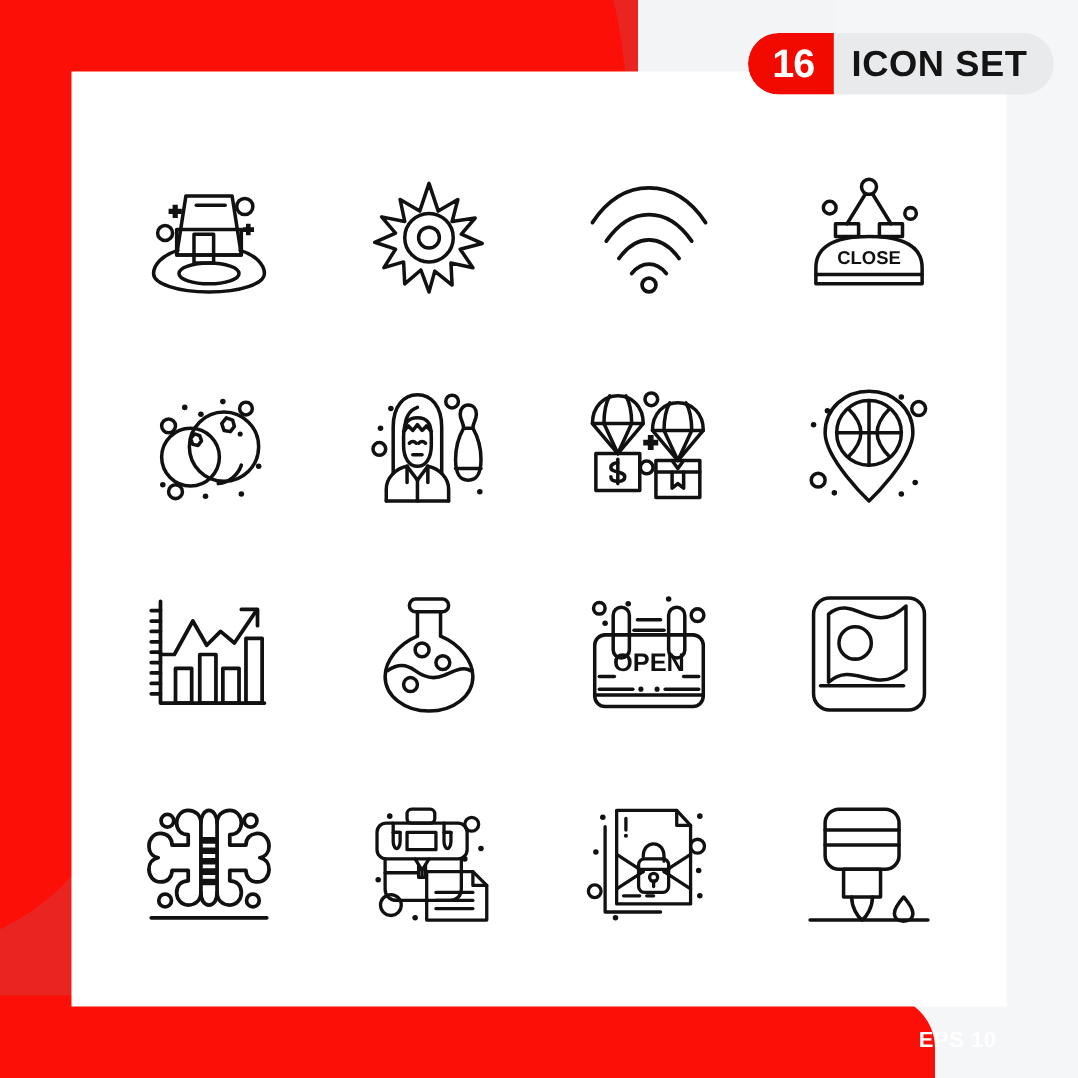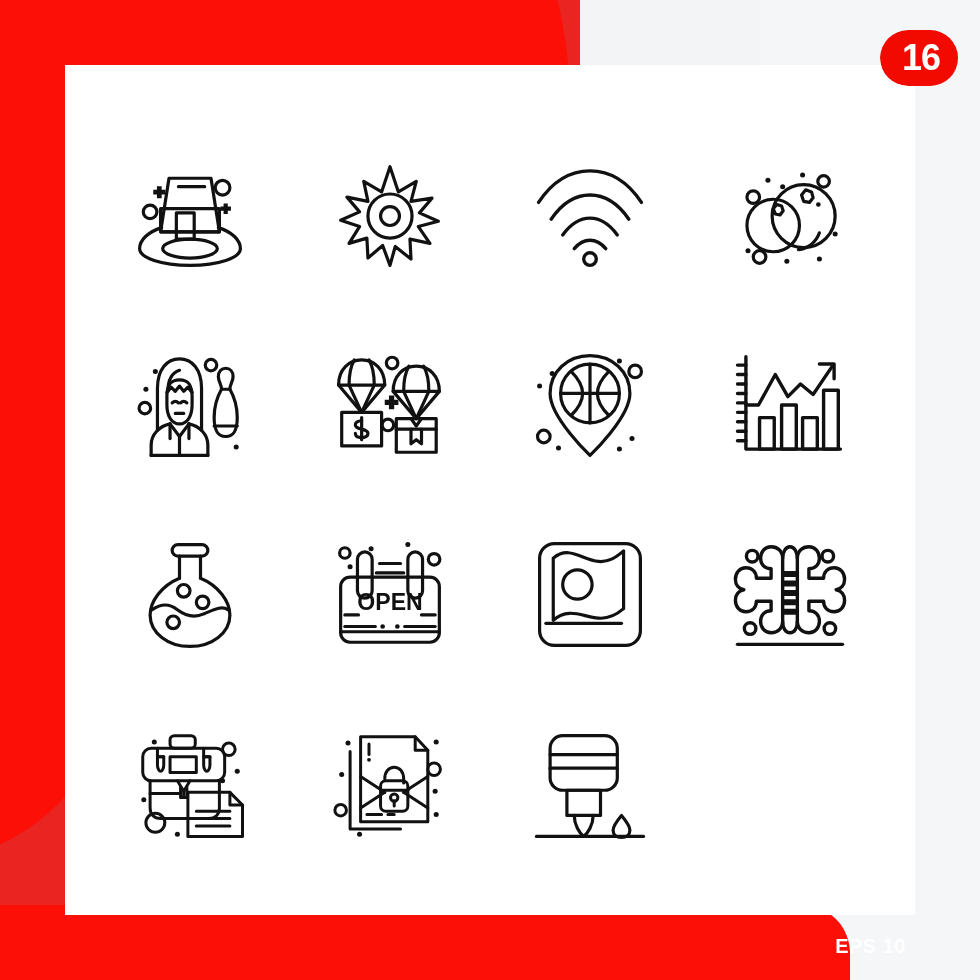--- a/index.html
+++ b/index.html
@@ -155,20 +155,21 @@
   <div class="red-base"></div>
   <div class="red-blob-top"></div>
   <div class="red-blob-mid"></div>
   <div class="red-blob-bottom"></div>
   <div class="red-bottom-bar"></div>
 
   <div class="sheet"></div>
 
   <div class="badge">
     <div class="badge-count">16</div>
+    <div class="badge-title">ICON SET</div>
   </div>
 
   <div class="eps">EPS 10</div>
 
   <div class="grid">
 
     <div class="cell">
       <svg viewBox="0 0 120 120" fill="none" stroke="#111" stroke-width="3.2" stroke-linecap="round" stroke-linejoin="round">
         <path d="M40 25 L80 25 L88 76 L32 76 Z"></path>
         <path d="M33 72 C20 76 12 84 12 92 C12 101 33 108 60 108 C87 108 108 101 108 92 C108 84 100 76 87 72"></path>
@@ -194,20 +195,34 @@
     <div class="cell">
       <svg viewBox="0 0 120 120" fill="none" stroke="#111" stroke-width="3.4" stroke-linecap="round">
         <path d="M11 48 C25 27 41 18 60 18 C79 18 95 27 109 48"></path>
         <path d="M23 64 C34 48 46 41 60 41 C74 41 86 48 97 64"></path>
         <path d="M34 79 C42 68 50 63 60 63 C70 63 78 68 86 79"></path>
         <path d="M45 92 C50 86 54 84 60 84 C66 84 70 86 75 92"></path>
         <circle cx="60" cy="102" r="6"></circle>
       </svg>
     </div>
 
+    <div class="cell">
+      <svg viewBox="0 0 120 120" fill="none" stroke="#111" stroke-width="3.2" stroke-linecap="round" stroke-linejoin="round">
+        <circle cx="60" cy="17" r="6.5"></circle>
+        <path d="M57 23 L41 49"></path>
+        <path d="M63 23 L79 49"></path>
+        <rect x="31" y="49" width="20" height="11"></rect>
+        <rect x="69" y="49" width="20" height="11"></rect>
+        <path d="M14 87 C14 70 28 60 60 60 C92 60 106 70 106 87 L106 101 L14 101 Z"></path>
+        <path d="M14 93 L106 93"></path>
+        <circle cx="26" cy="35" r="5.5"></circle>
+        <circle cx="96" cy="40" r="5"></circle>
+        <text x="60" y="84" font-family="Liberation Sans, sans-serif" font-size="16" font-weight="bold" fill="#111" stroke="none" text-anchor="middle">CLOSE</text>
+      </svg>
+    </div>
 
     <div class="cell">
       <svg viewBox="0 0 120 120" fill="none" stroke="#111" stroke-width="3.2" stroke-linecap="round" stroke-linejoin="round">
         <circle cx="44" cy="70" r="25"></circle>
         <circle cx="73" cy="61" r="30"></circle>
         <path d="M88 77 C85 86 77 92 68 93"></path>
         <path d="M44 54 l3.5-4 4.5 1.5 1.5 4.5 -3 4 -4.5-1 Z"></path>
         <path d="M71 41 l4-5 5.5 2 1.5 5.5 -3.5 4.5 -5.5-1 Z"></path>
         <circle cx="87" cy="50" r="2.2" fill="#111" stroke="none"></circle>
         <circle cx="25" cy="43" r="6"></circle>

